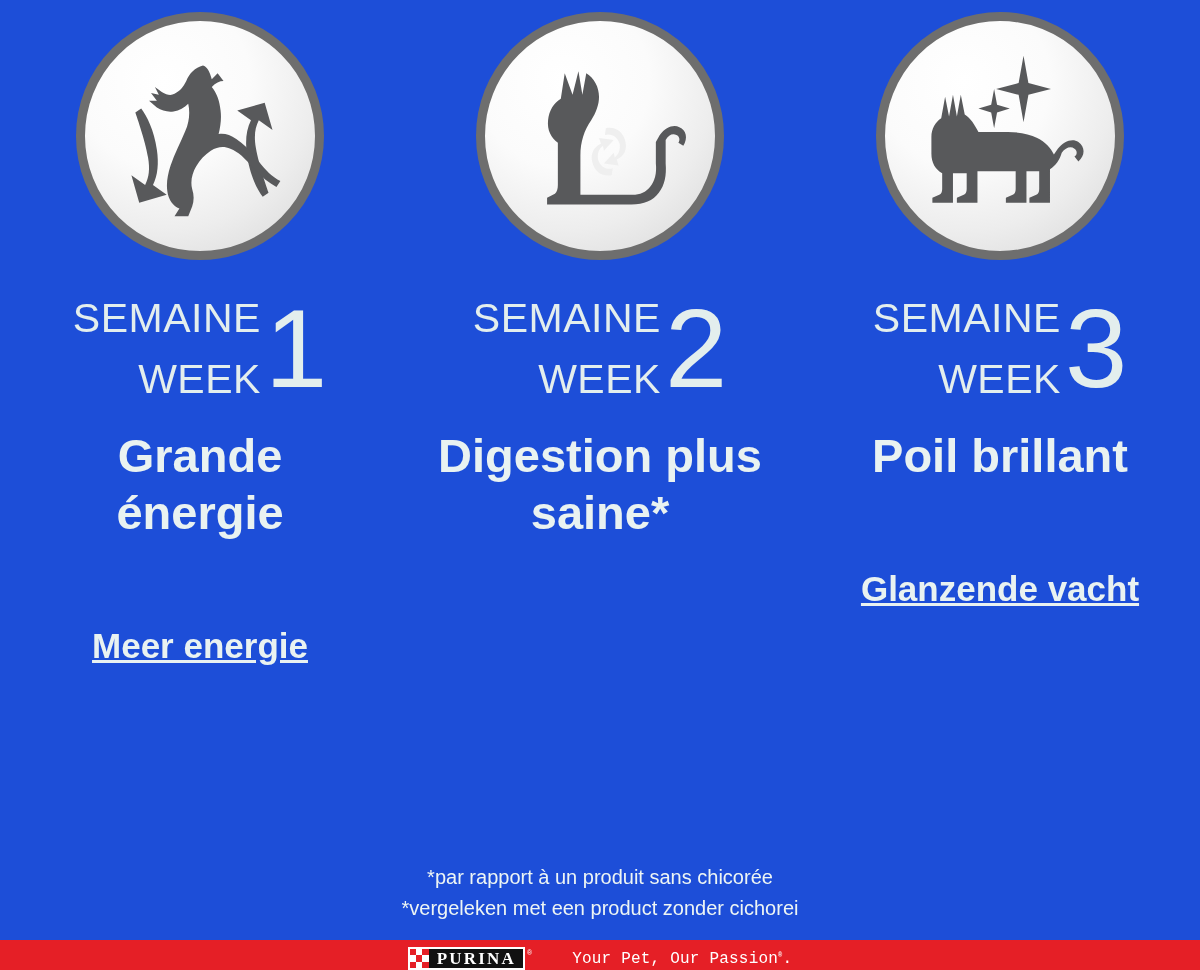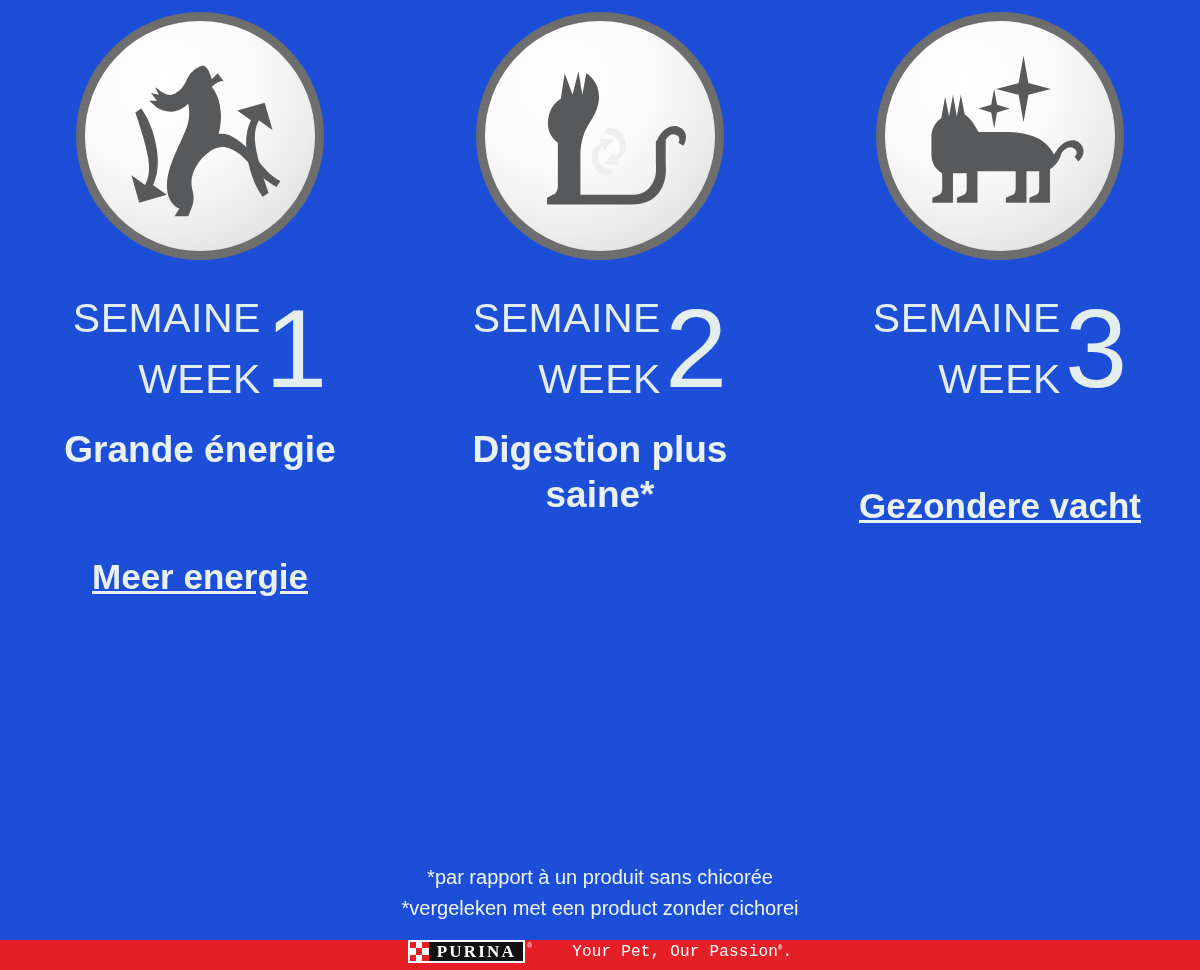--- a/index.html
+++ b/index.html
@@ -84,21 +84,21 @@
     font-size: 112px;
     font-weight: 300;
     line-height: 0.84;
     margin-left: 4px;
     color: #e3eeed;
   }
 
   
   .benefit-fr {
     margin-top: 26px;
-    font-size: 37px;
+    font-size: 47px;
     font-weight: bold;
     color: #e9f2f1;
     text-align: center;
     line-height: 1.22;
     max-width: 340px;
   }
   .benefit-nl {
     margin-top: 56px;
     font-size: 35px;
     font-weight: bold;
@@ -124,21 +124,21 @@
 
   
   .purina-bar {
     position: absolute;
     left: 0;
     bottom: 0;
     width: 1200px;
     height: 30px;
     background: #E51F26;
     display: flex;
-    align-items: flex-start;
+    align-items: flex-end;
     justify-content: center;
   }
   .logo-lockup {
     display: flex;
     flex-direction: row;
     align-items: center;
   }
   .purina-mark {
     display: flex;
     flex-direction: row;
@@ -247,21 +247,22 @@
           <path class="glyph" d="M44 60 L40 82 C34 86 30 93 30 101 L30 118 C30 127 34 134 41 138 L41 154 C41 157 40 159 38 160 L31 163 L31 168 L52 168 L52 138 L66 138 L66 154 C66 157 65 159 63 160 L56 163 L56 168 L77 168 L77 136 L116 136 L116 154 C116 157 115 159 113 160 L106 163 L106 168 L127 168 L127 136 L140 136 L140 154 C140 157 139 159 137 160 L130 163 L130 168 L151 168 L151 134 C157 130 161 124 163 117 C167 112 172 110 176 113 C179 115 179 119 176 121 L180 126 C187 120 187 111 180 106 C174 102 165 105 159 113 L155 119 C152 112 146 106 138 102 C130 98 120 96 108 96 L78 96 C74 88 70 82 64 78 L60 58 L56 80 L52 58 L48 80 Z"></path>
         </svg>
       </div>
       <div class="weekhead">
         <div class="weekwords">
           <span class="w-semaine">SEMAINE</span>
           <span class="w-week">WEEK</span>
         </div>
         <span class="weeknum">3</span>
       </div>
-      <div class="benefit-nl">Gezondere vacht</div>
+      <div class="benefit-fr">Poil brillant</div>
+      <div class="benefit-nl">Glanzende vacht</div>
     </div>
 
   </div>
 
   <div class="footnotes">
     <div>*par rapport à un produit sans chicorée</div>
     <div>*vergeleken met een product zonder cichorei</div>
   </div>
 
   <div class="purina-bar">

